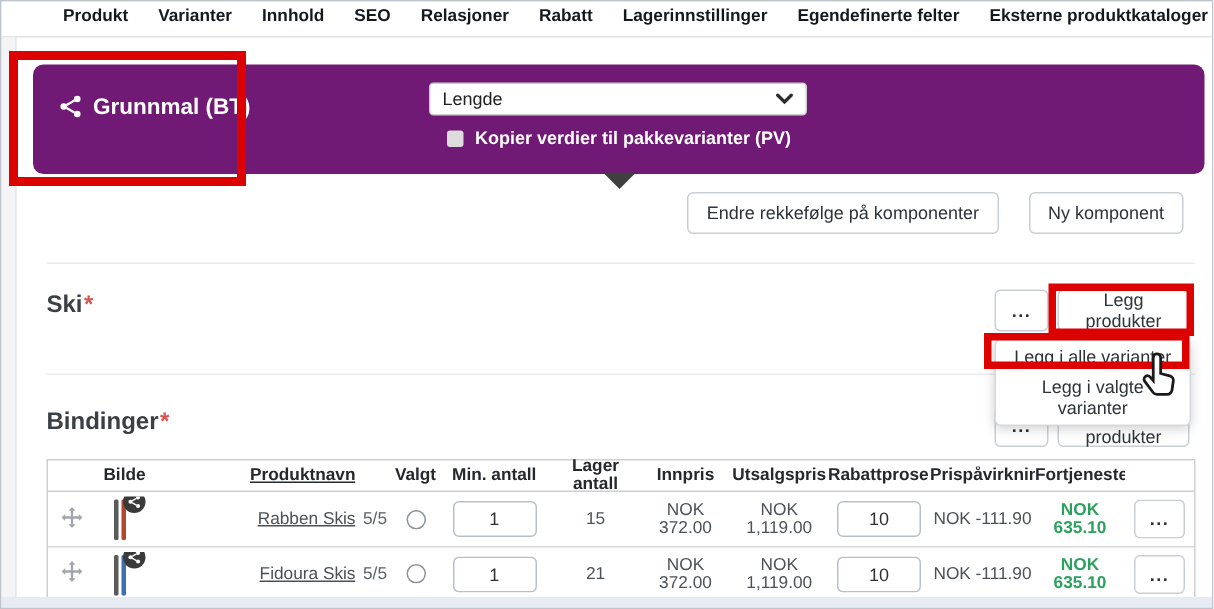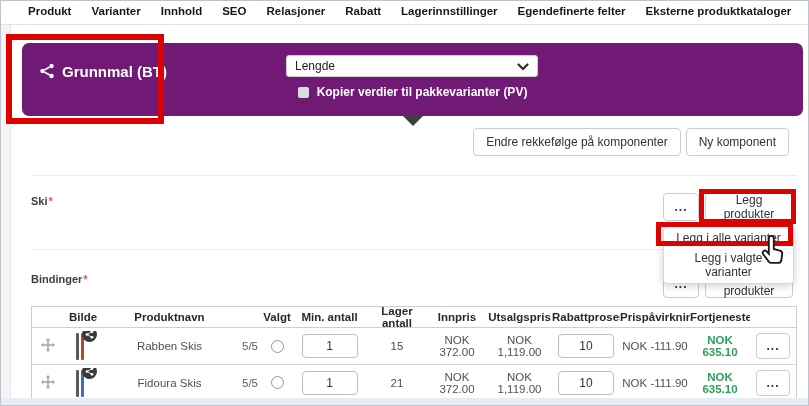--- a/index.html
+++ b/index.html
@@ -4,21 +4,21 @@
 <style>
   * { margin:0; padding:0; box-sizing:border-box; }
   body { font-family:"Liberation Sans", sans-serif; background:#fff; }
   .screen { position:relative; width:809px; height:406px; background:#fff;
             border:1px solid #bfc3cc; overflow:hidden;
             font-family:"Liberation Sans", sans-serif; }
 
   
   .topnav { position:absolute; left:0; top:0; width:809px; height:24px;
             background:#fff; border-bottom:1px solid #e4e4e6;
-            display:flex; align-items:stretch; gap:10px; padding-left:22px;
+            display:flex; align-items:stretch; gap:10px; padding-left:36px;
             white-space:nowrap; overflow:hidden; z-index:3; }
   .tab { font-size:11.5px; font-weight:bold; color:#16181f; display:flex;
          align-items:center; padding:0 5px; cursor:pointer; border-bottom:3px solid transparent; }
 
   .gutter { position:absolute; left:0; top:24px; width:10px; bottom:0;
             background:#f4f4f6; border-right:1px solid #e8e8ea; z-index:1; }
   .bottomstrip { position:absolute; left:0; bottom:0; width:809px; height:7px;
                  background:#e6ebf4; z-index:2; }
 
   
@@ -33,28 +33,28 @@
   .chkrow { position:absolute; left:0; top:42px; width:100%; display:flex;
             justify-content:center; align-items:center; gap:8px; }
   .chk { width:11px; height:11px; background:#dcdcdc; border-radius:2px; display:inline-block; cursor:pointer; }
   .chklabel { font-size:12px; font-weight:bold; color:#fff; }
   .notch { position:absolute; left:379px; top:73px; width:0; height:0;
            border-left:11px solid transparent; border-right:11px solid transparent;
            border-top:11px solid #3f3f3f; }
 
   
   .h-komponenter { position:absolute; left:30px; top:133px; font-size:15px; color:#34383e; z-index:2; }
-  .topbtns { position:absolute; right:19px; top:127px; display:flex; gap:5px; z-index:2; }
+  .topbtns { position:absolute; right:19px; top:127px; display:flex; gap:20px; z-index:2; }
   .btn { background:#fff; border:1px solid #c9ced4; border-radius:4px; color:#2e3338;
          font-size:12px; font-family:"Liberation Sans", sans-serif; cursor:pointer;
          height:28px; padding:0 12px; display:inline-flex; align-items:center; justify-content:center; }
   .divider { position:absolute; left:30px; width:766px; height:1px; background:#ececee; }
   .d1 { top:174px; } .d2 { top:248px; }
 
-  .complabel { position:absolute; left:30px; font-size:11px; font-weight:bold; color:#3a3f45; z-index:2; }
+  .complabel { position:absolute; left:30px; font-size:16px; font-weight:bold; color:#3a3f45; z-index:2; }
   .lski { top:194px; } .lbind { top:272px; }
   .req { color:#d9534f; margin-left:1px; }
 
   .more { width:36px; padding:0; font-weight:bold; letter-spacing:1px; }
   .abs { position:absolute; z-index:2; }
   .ski-more { left:662px; top:192px; } .ski-add { left:704px; top:192px; width:88px; }
   .bind-more { left:662px; top:269px; } .bind-add { left:704px; top:269px; width:88px; }
 
   
   .menu { position:absolute; left:662px; top:225px; width:131px; background:#fff;
@@ -68,21 +68,21 @@
   .ptable { position:absolute; left:30px; top:305px; width:766px;
             border:1px solid #cfcfd2; background:#fff; z-index:2; }
   .trow { display:grid;
           grid-template-columns:32px 38px 135px 25px 30px 75px 60px 60px 65px 68px 70px 60px 46px;
           align-items:center; }
   .thead { height:21px; border-bottom:1px solid #cfcfd2; }
   .tbody { height:36px; }
   .tbody + .tbody { border-top:1px solid #d8d8da; }
   .c { font-size:11.5px; color:#4b5157; text-align:center; overflow:hidden; }
   .th { font-weight:bold; color:#25292e; font-size:11.5px; }
-  .left { text-align:center; }
+  .left { text-align:right;text-decoration:underline; }
   .ratio { text-align:right; padding-right:4px; color:#5a6066; }
   .radio { display:inline-block; width:13px; height:13px; border:1px solid #8e9399;
            border-radius:50%; background:#fff; cursor:pointer; vertical-align:middle; }
   .tinput { width:56px; height:24px; border:1px solid #b9bfc6; border-radius:4px;
             font-size:12px; color:#333; text-align:center; font-family:"Liberation Sans", sans-serif; }
   .profit { color:#2ca15e; font-weight:bold; }
   .btn.sm { height:26px; width:34px; }
 
   
   .thumb { position:relative; width:22px; height:30px; margin:0 auto; }

